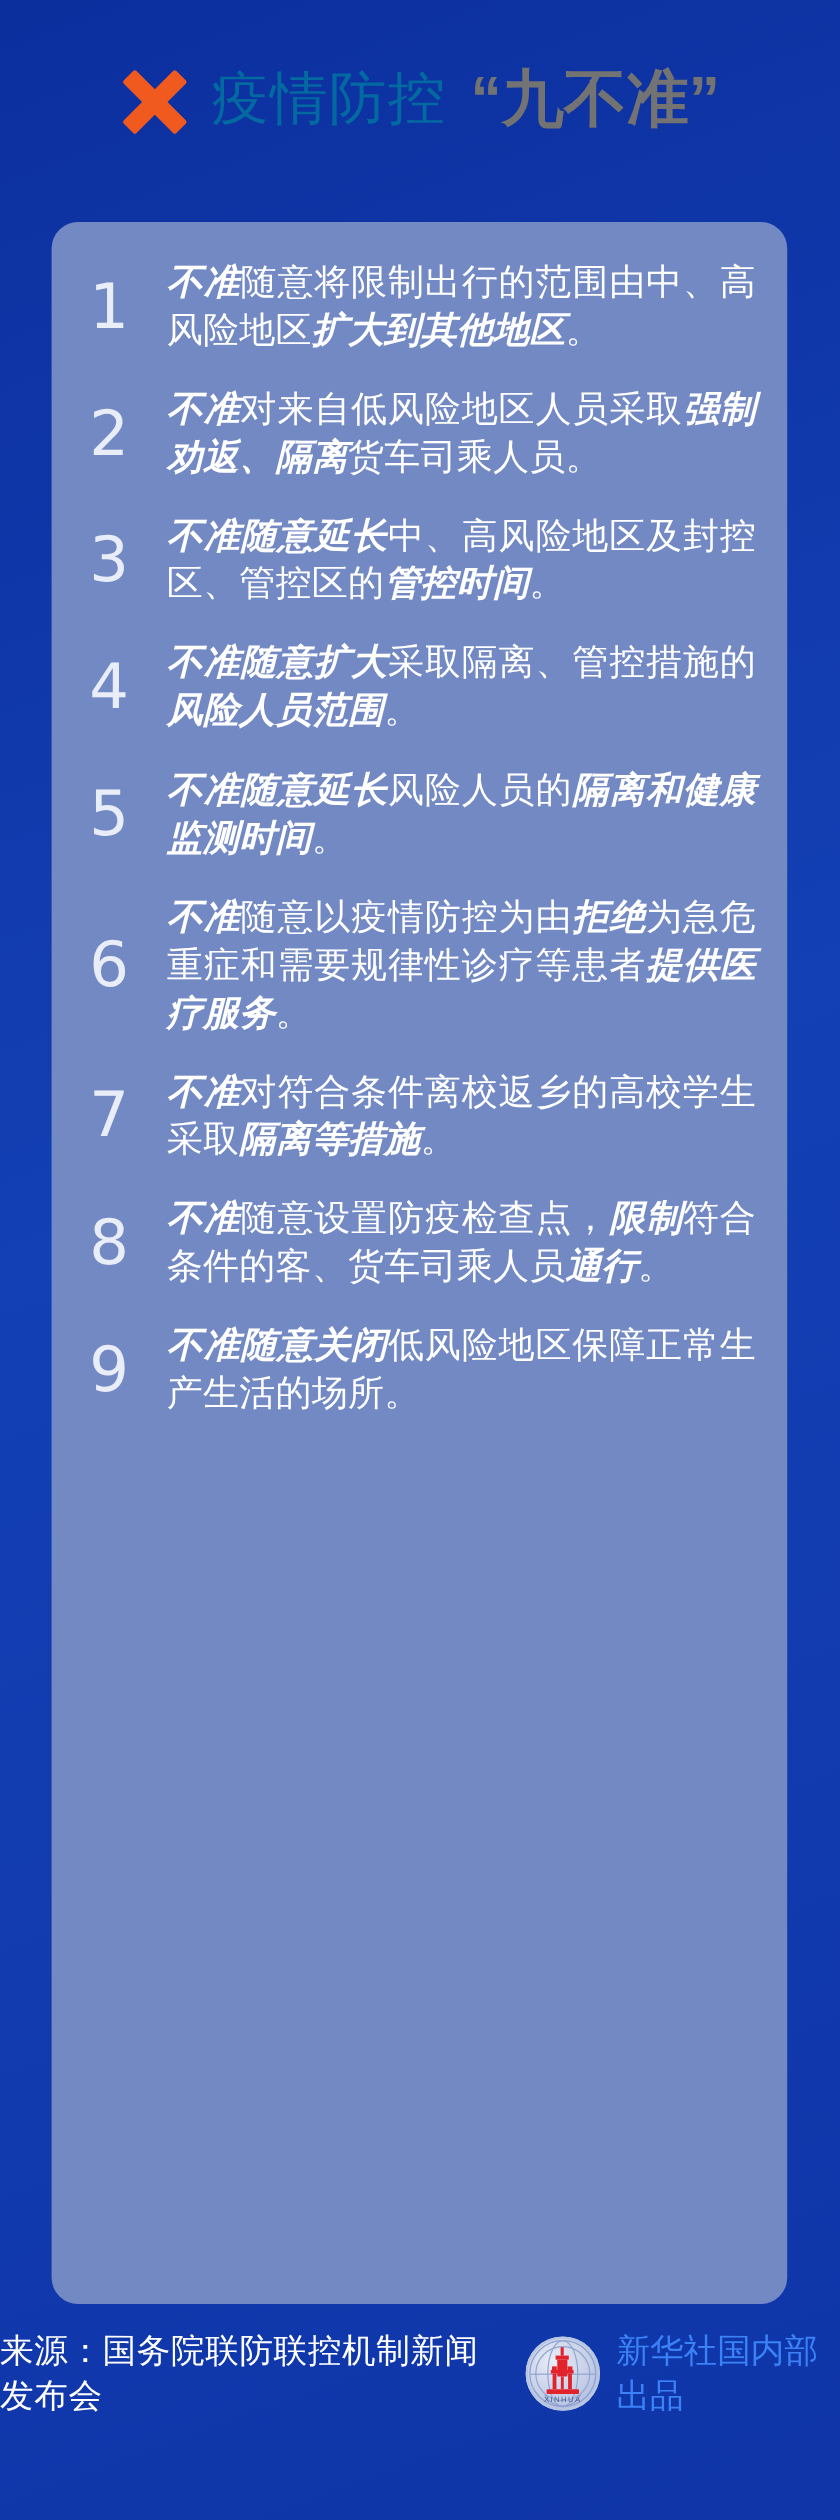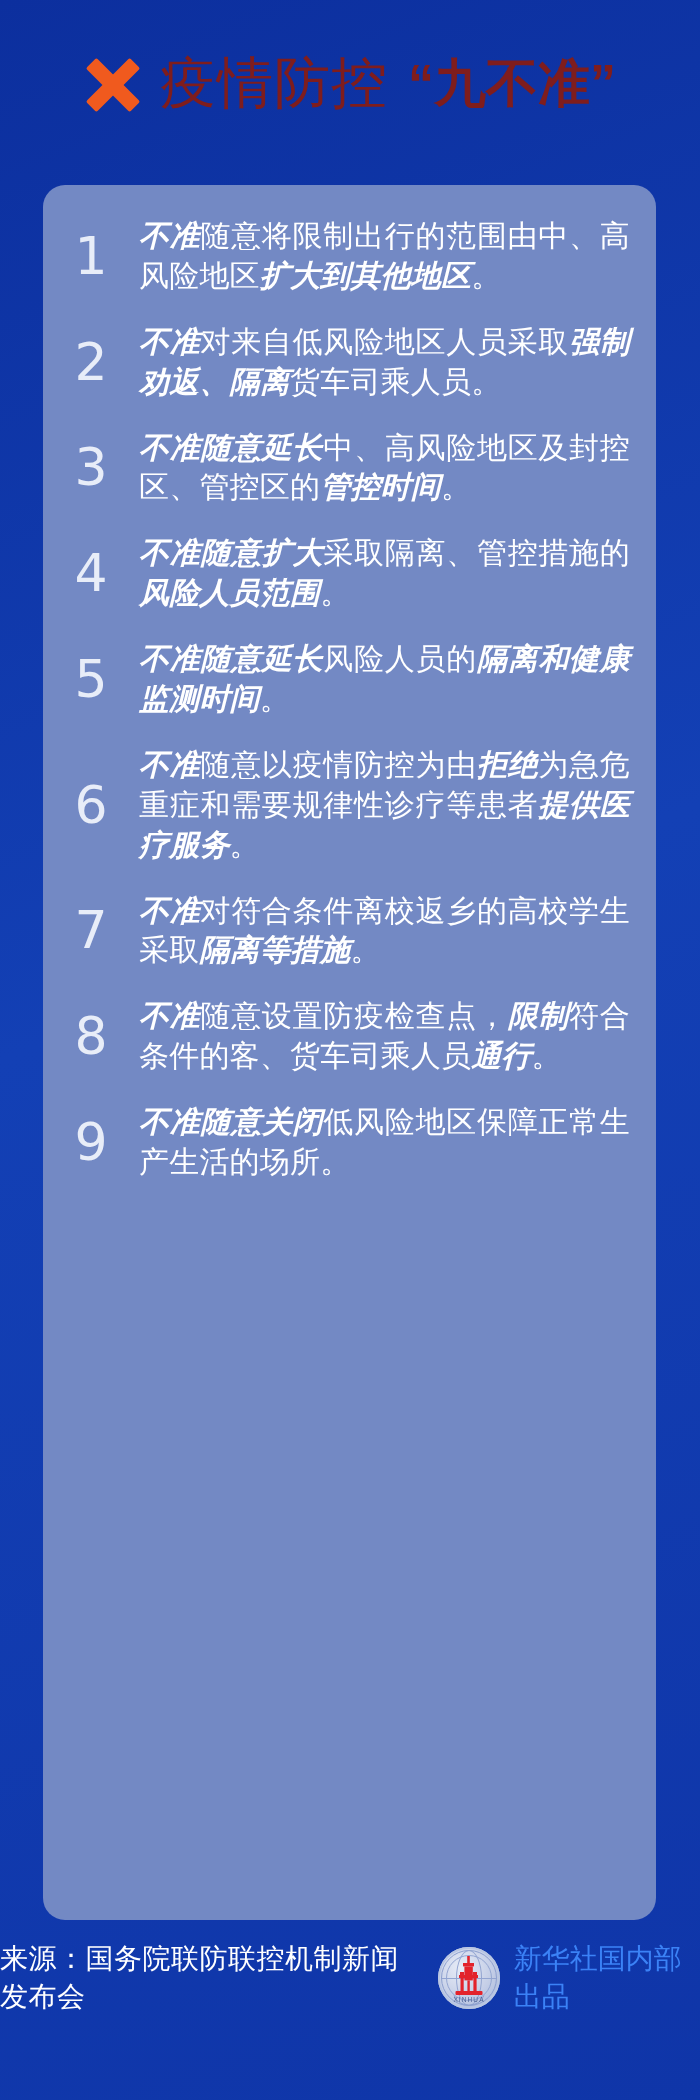--- a/index.html
+++ b/index.html
@@ -17,25 +17,25 @@
     display:flex;align-items:center;justify-content:center;gap:18px;
   }
   .x-icon{width:58px;height:58px;position:relative;flex:0 0 auto;margin-top:4px;}
   .x-icon span{
     position:absolute;left:50%;top:50%;width:62px;height:15px;
     background:#f05a1e;border-radius:2px;
   }
   .x-icon span:nth-child(1){transform:translate(-50%,-50%) rotate(45deg);}
   .x-icon span:nth-child(2){transform:translate(-50%,-50%) rotate(-45deg);}
   .h-title{
-    color:#7f1d1d;font-size:56px;letter-spacing:1px;
+    color:#0369a1;font-size:48px;letter-spacing:1px;
     font-weight:400;line-height:1;
   }
   .h-quote{
-    color:#7f1d1d;font-size:52px;font-weight:bold;line-height:1;
+    color:#737373;font-size:52px;font-weight:bold;line-height:1;
     letter-spacing:0px;margin-left:2px;
   }
 
   
   .card{
     position:absolute;left:43px;top:185px;width:613px;height:1735px;
     background:#7389c4;border-radius:22px;
     box-sizing:border-box;padding:18px 0 26px 0;
   }
   .items{display:flex;flex-direction:column;}

